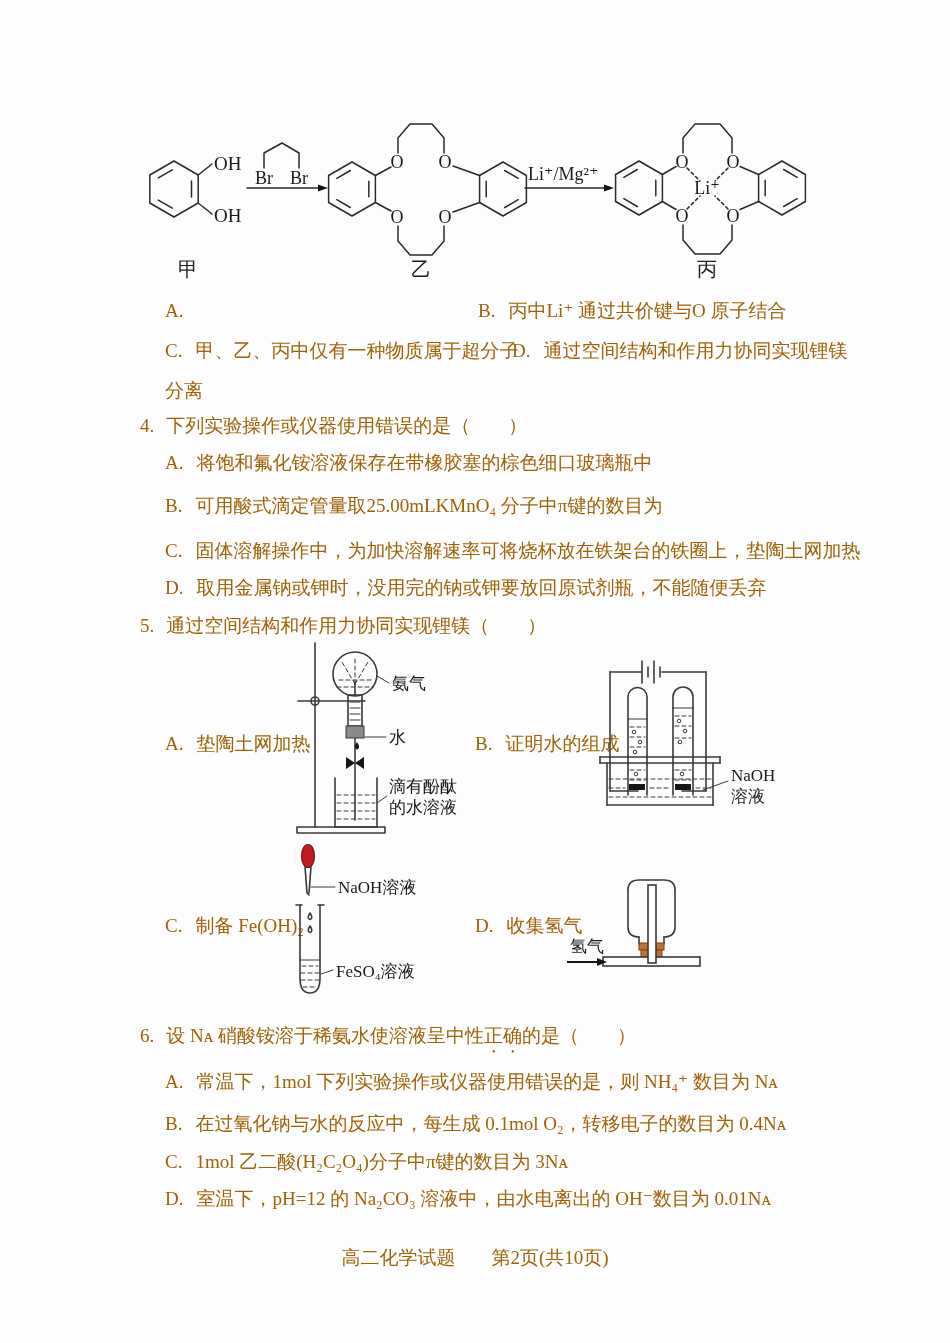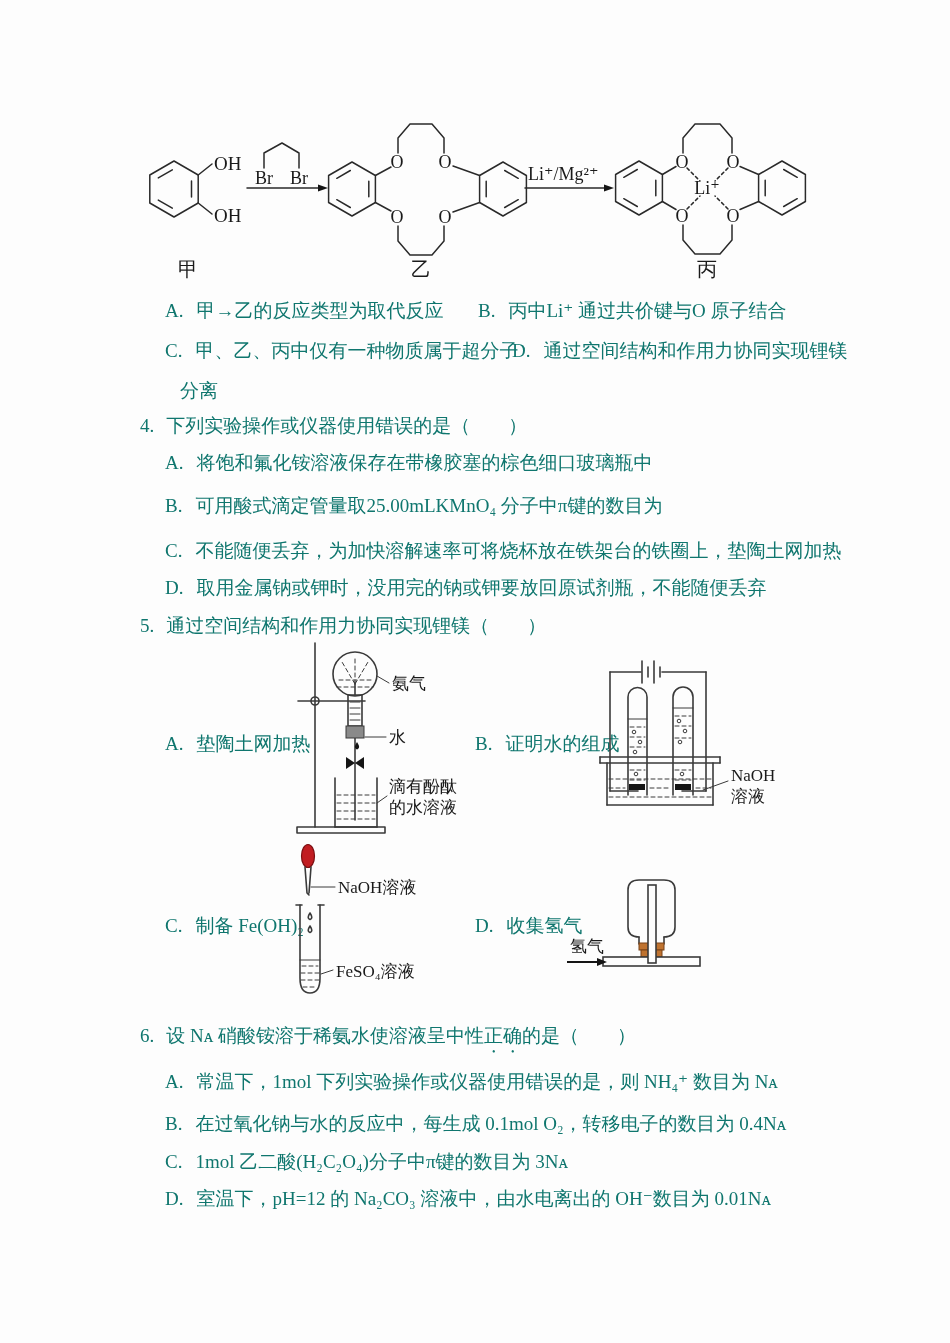--- a/index.html
+++ b/index.html
@@ -1,17 +1,17 @@
 <!DOCTYPE html>
 <html><head>
 <meta charset="utf-8">
 <style>
   html,body{margin:0;padding:0;background:#e8e8e8;}
   .page{position:relative;width:950px;height:1343px;background:#fdfdfd;margin:0 auto;
-        font-family:"Liberation Serif","DejaVu Serif","DejaVu Sans",serif;color:#0f766e;overflow:hidden;}
+        font-family:"Liberation Serif","DejaVu Serif","DejaVu Sans",serif;color:#a16207;overflow:hidden;}
   .t{position:absolute;font-size:19px;line-height:27px;white-space:nowrap;display:flex;}
   .qnum{margin-right:12px;}
   .lbl{margin-right:13px;}
   .emph{text-emphasis:filled dot;-webkit-text-emphasis:filled dot;
         text-emphasis-position:under right;margin-top:48px;-webkit-text-emphasis-position:under;}
   .footer{position:absolute;left:0;right:0;top:1245px;text-align:center;font-size:19px;}
   .footer .gap{margin-left:36px;}
   svg{position:absolute;overflow:visible;}
   svg text{font-family:"Liberation Serif","DejaVu Serif","DejaVu Sans",serif;fill:#1a1a1a;}
   .chem{stroke:#2a2a2a;stroke-width:1.5;fill:none;stroke-linecap:round;stroke-linejoin:round;}
@@ -87,53 +87,52 @@
     <text x="562" y="68" font-size="18" text-anchor="middle">O</text>
     <text x="613" y="68" font-size="18" text-anchor="middle">O</text>
     <text x="562" y="122" font-size="18" text-anchor="middle">O</text>
     <text x="613" y="122" font-size="18" text-anchor="middle">O</text>
     <text x="587" y="94" font-size="18" text-anchor="middle">Li⁺</text>
     <text x="587" y="176" font-size="20" text-anchor="middle">丙</text>
   </svg>
 
   <div class="t" style="left:165px;top:297px">
     <span class="lbl">A.</span>
-      <span>甲→乙的反应类型为取代反应</span>
     </div>
   <div class="t" style="left:478px;top:297px">
     <span class="lbl">B.</span>
       <span>丙中Li⁺ 通过共价键与O 原子结合</span>
     </div>
   <div class="t" style="left:165px;top:337px">
     <span class="lbl">C.</span>
       <span>甲、乙、丙中仅有一种物质属于超分子</span>
     </div>
   <div class="t" style="left:512px;top:337px">
     <span class="lbl">D.</span>
       <span>通过空间结构和作用力协同实现锂镁</span>
     </div>
-  <div class="t" style="left:180px;top:377px">
+  <div class="t" style="left:165px;top:377px">
     <span>分离</span>
     </div>
 
   <div class="t" style="left:140px;top:412px">
     <span class="qnum">4.</span>
       <span>下列实验操作或仪器使用错误的是（　　）</span>
     </div>
   <div class="t" style="left:165px;top:449px">
     <span class="lbl">A.</span>
       <span>将饱和氟化铵溶液保存在带橡胶塞的棕色细口玻璃瓶中</span>
     </div>
   <div class="t" style="left:165px;top:492px">
     <span class="lbl">B.</span>
       <span>可用酸式滴定管量取25.00mLKMnO₄ 分子中π键的数目为</span>
     </div>
   <div class="t" style="left:165px;top:537px">
     <span class="lbl">C.</span>
-      <span>不能随便丢弃，为加快溶解速率可将烧杯放在铁架台的铁圈上，垫陶土网加热</span>
+      <span>固体溶解操作中，为加快溶解速率可将烧杯放在铁架台的铁圈上，垫陶土网加热</span>
     </div>
   <div class="t" style="left:165px;top:574px">
     <span class="lbl">D.</span>
       <span>取用金属钠或钾时，没用完的钠或钾要放回原试剂瓶，不能随便丢弃</span>
     </div>
 
   <div class="t" style="left:140px;top:612px">
     <span class="qnum">5.</span>
       <span>通过空间结构和作用力协同实现锂镁（　　）</span>
     </div>
@@ -319,14 +318,17 @@
     </div>
   <div class="t" style="left:165px;top:1148px">
     <span class="lbl">C.</span>
       <span>1mol 乙二酸(H₂C₂O₄)分子中π键的数目为 3Nᴀ</span>
     </div>
   <div class="t" style="left:165px;top:1185px">
     <span class="lbl">D.</span>
       <span>室温下，pH=12 的 Na₂CO₃ 溶液中，由水电离出的 OH⁻数目为 0.01Nᴀ</span>
     </div>
 
+  <div class="footer">
+    <span>高二化学试题</span><span class="gap">第2页(共10页)</span>
+  </div>
 
 </div>
 
 </body></html>

